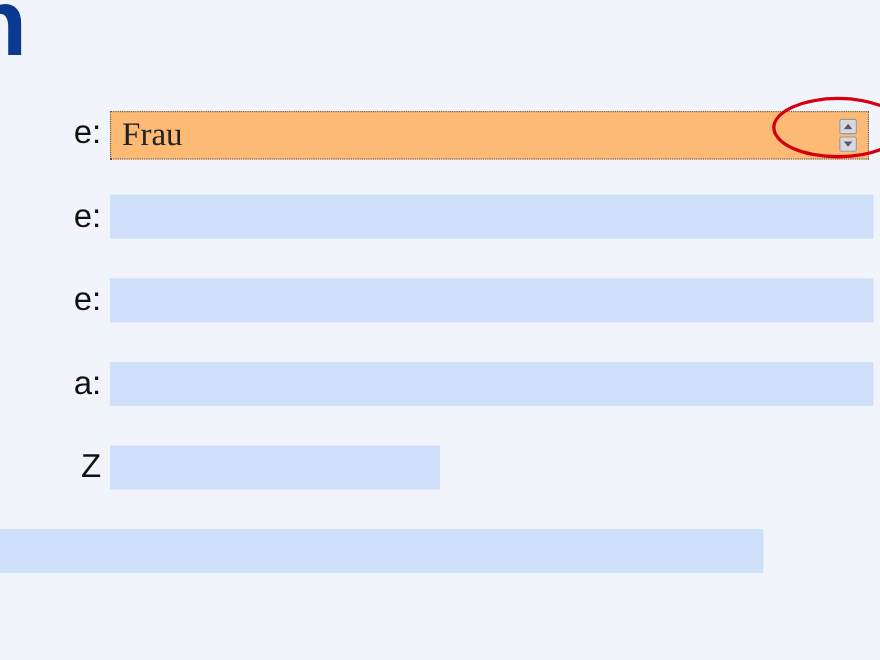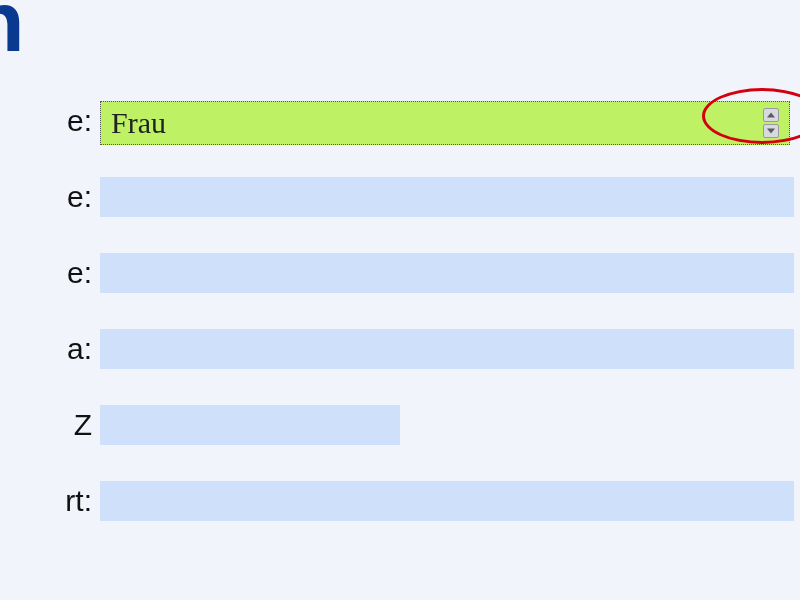--- a/index.html
+++ b/index.html
@@ -64,21 +64,21 @@
     font-size: 22px;
     padding: 4px 8px;
   }
   .text-input.short { width: 300px; }
 
   
   .combo {
     width: 690px;
     height: 44px;
     border: 1px dotted #555;
-    background: #bef264;
+    background: #fdba74;
     display: flex;
     align-items: center;
     padding: 0 10px;
     position: relative;
     font-family: Georgia, "Times New Roman", serif;
   }
   .combo .combo-value {
     font-size: 30px;
     color: #222;
   }
@@ -158,19 +158,18 @@
     <div class="field-col"><input class="text-input" value="" style=""></div>
   </div>
 
 
   <div class="row">
     <div class="label-col"><span>Z</span></div>
     <div class="field-col"><input class="text-input short" value="" style=""></div>
   </div>
 
   <div class="row">
-    <div class="label-col"><span>rt:</span></div>
     <div class="field-col"><input class="text-input" value="" style=""></div>
   </div>
 
 </div>
 
 <div class="red-ellipse" id="ellipse" style="left: 702px; top: 88px;"></div>
 
 </body></html>

